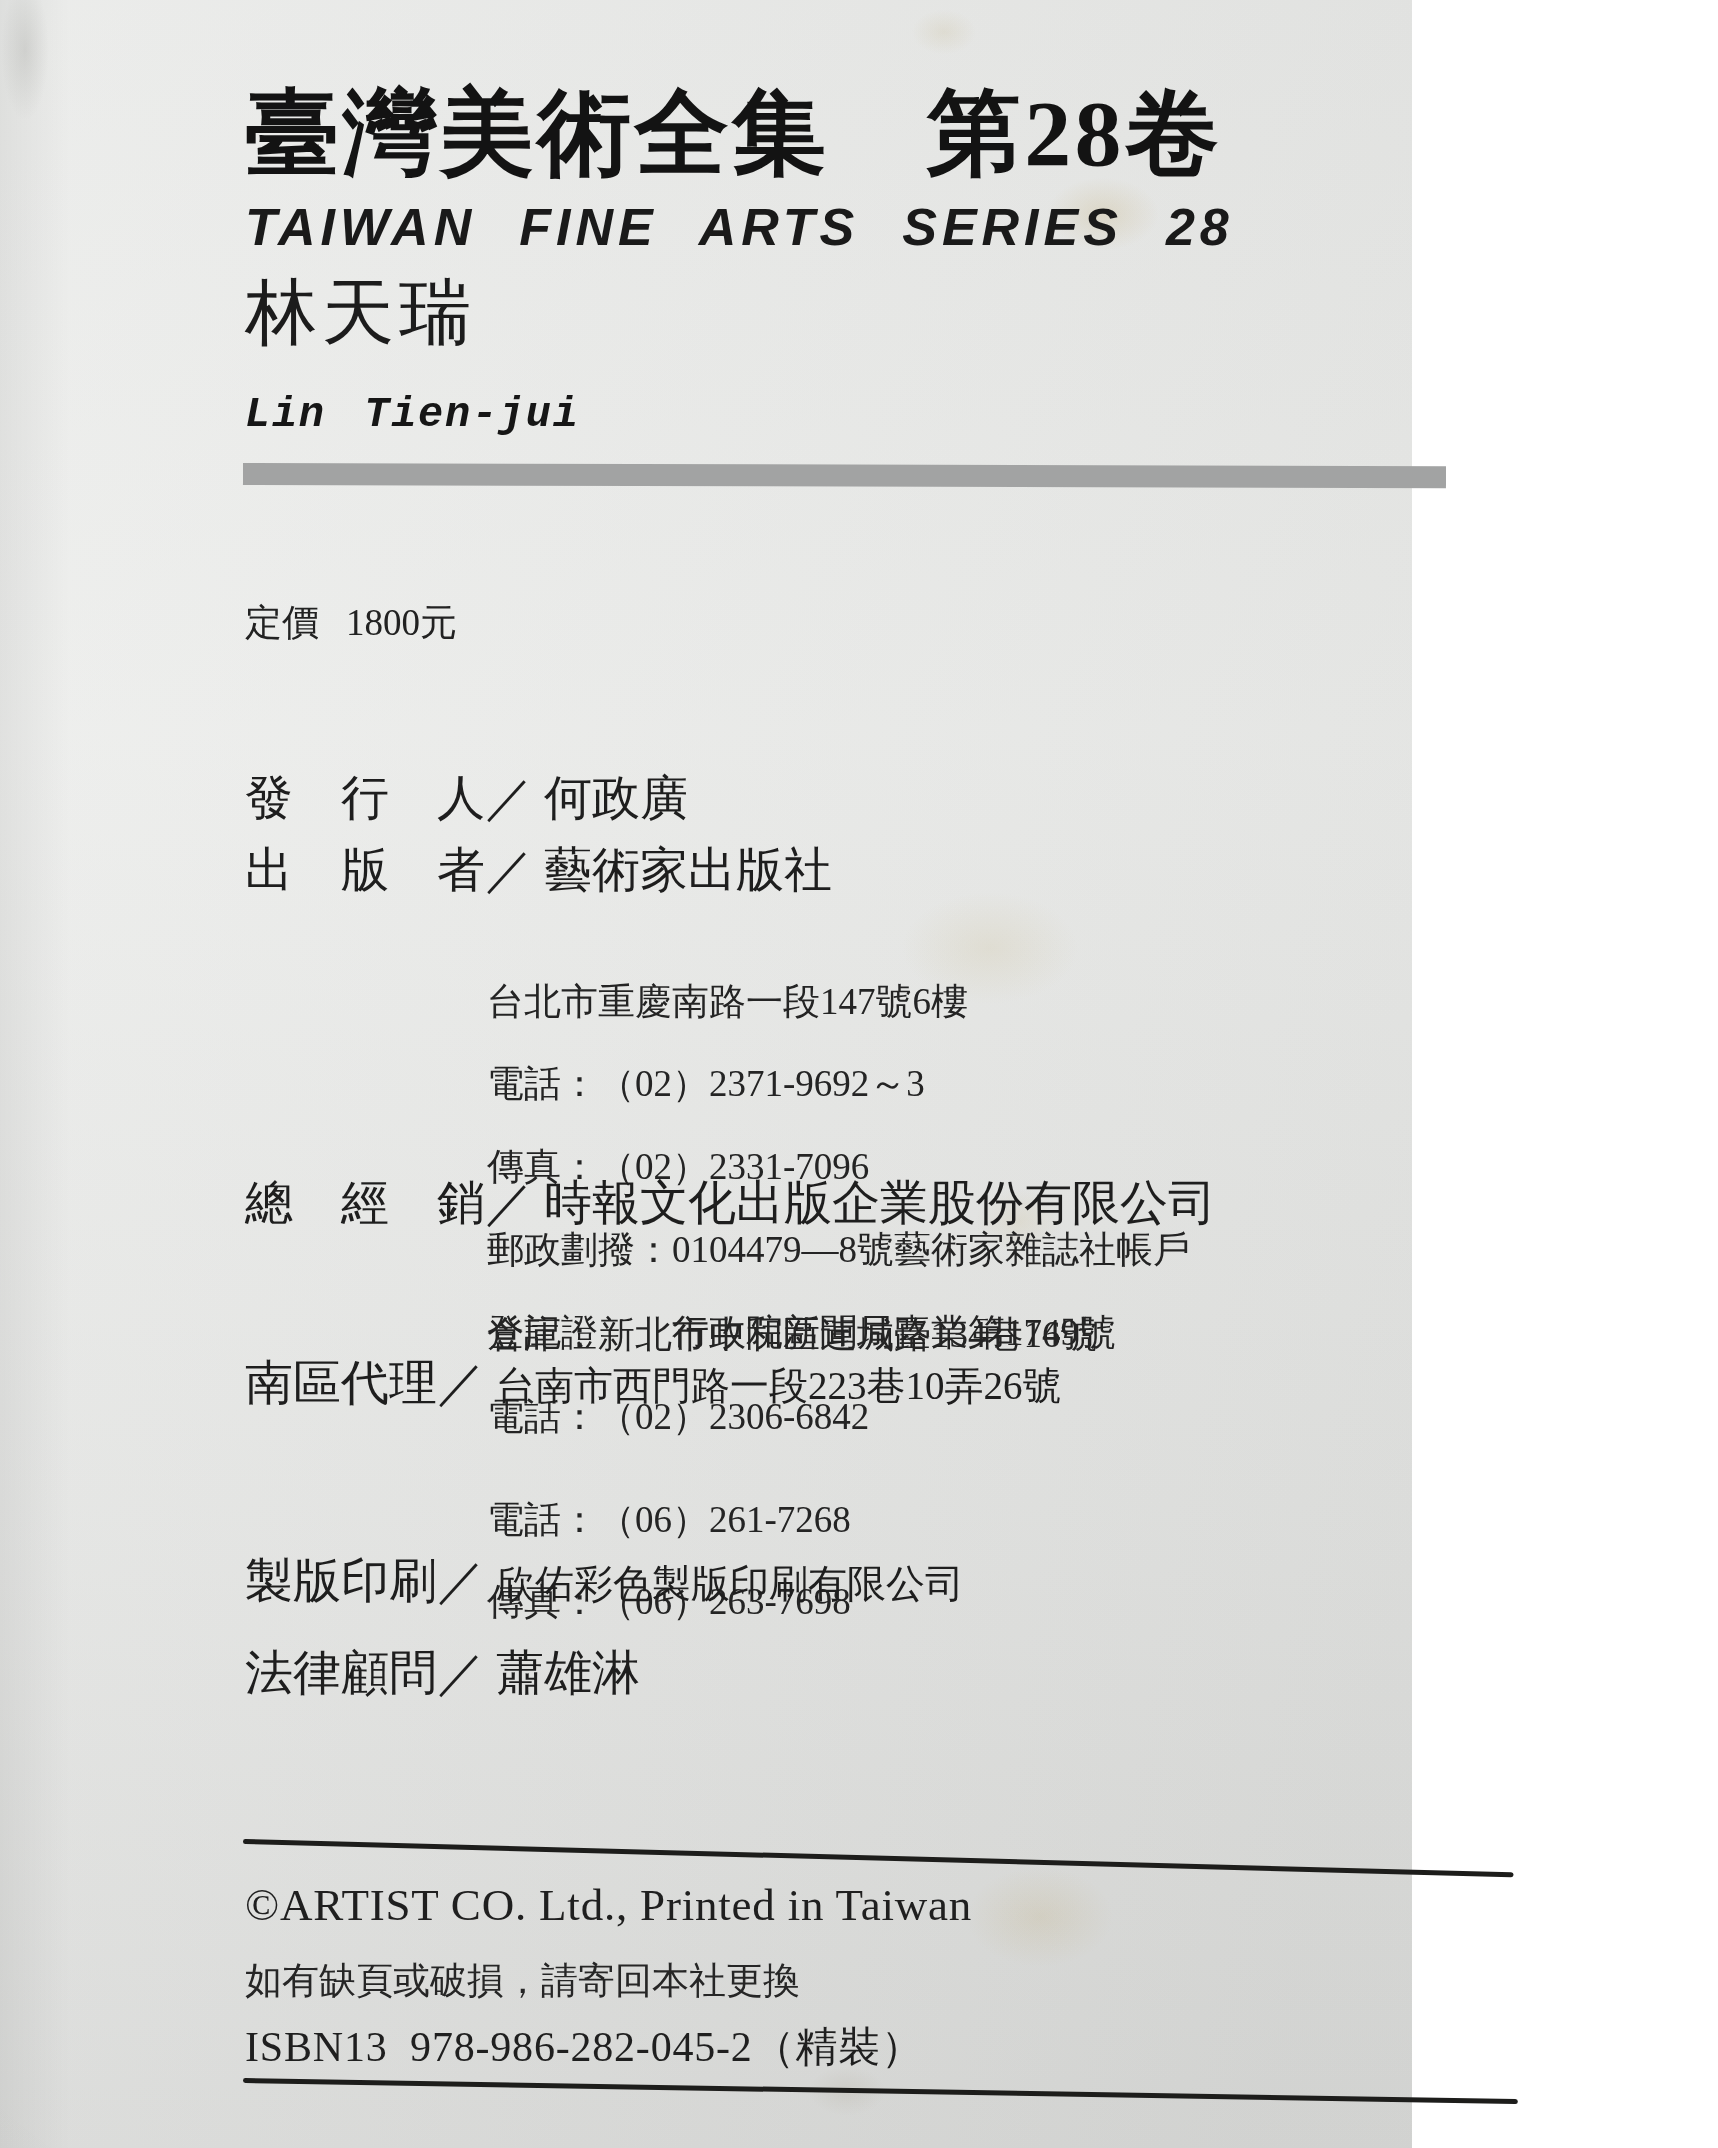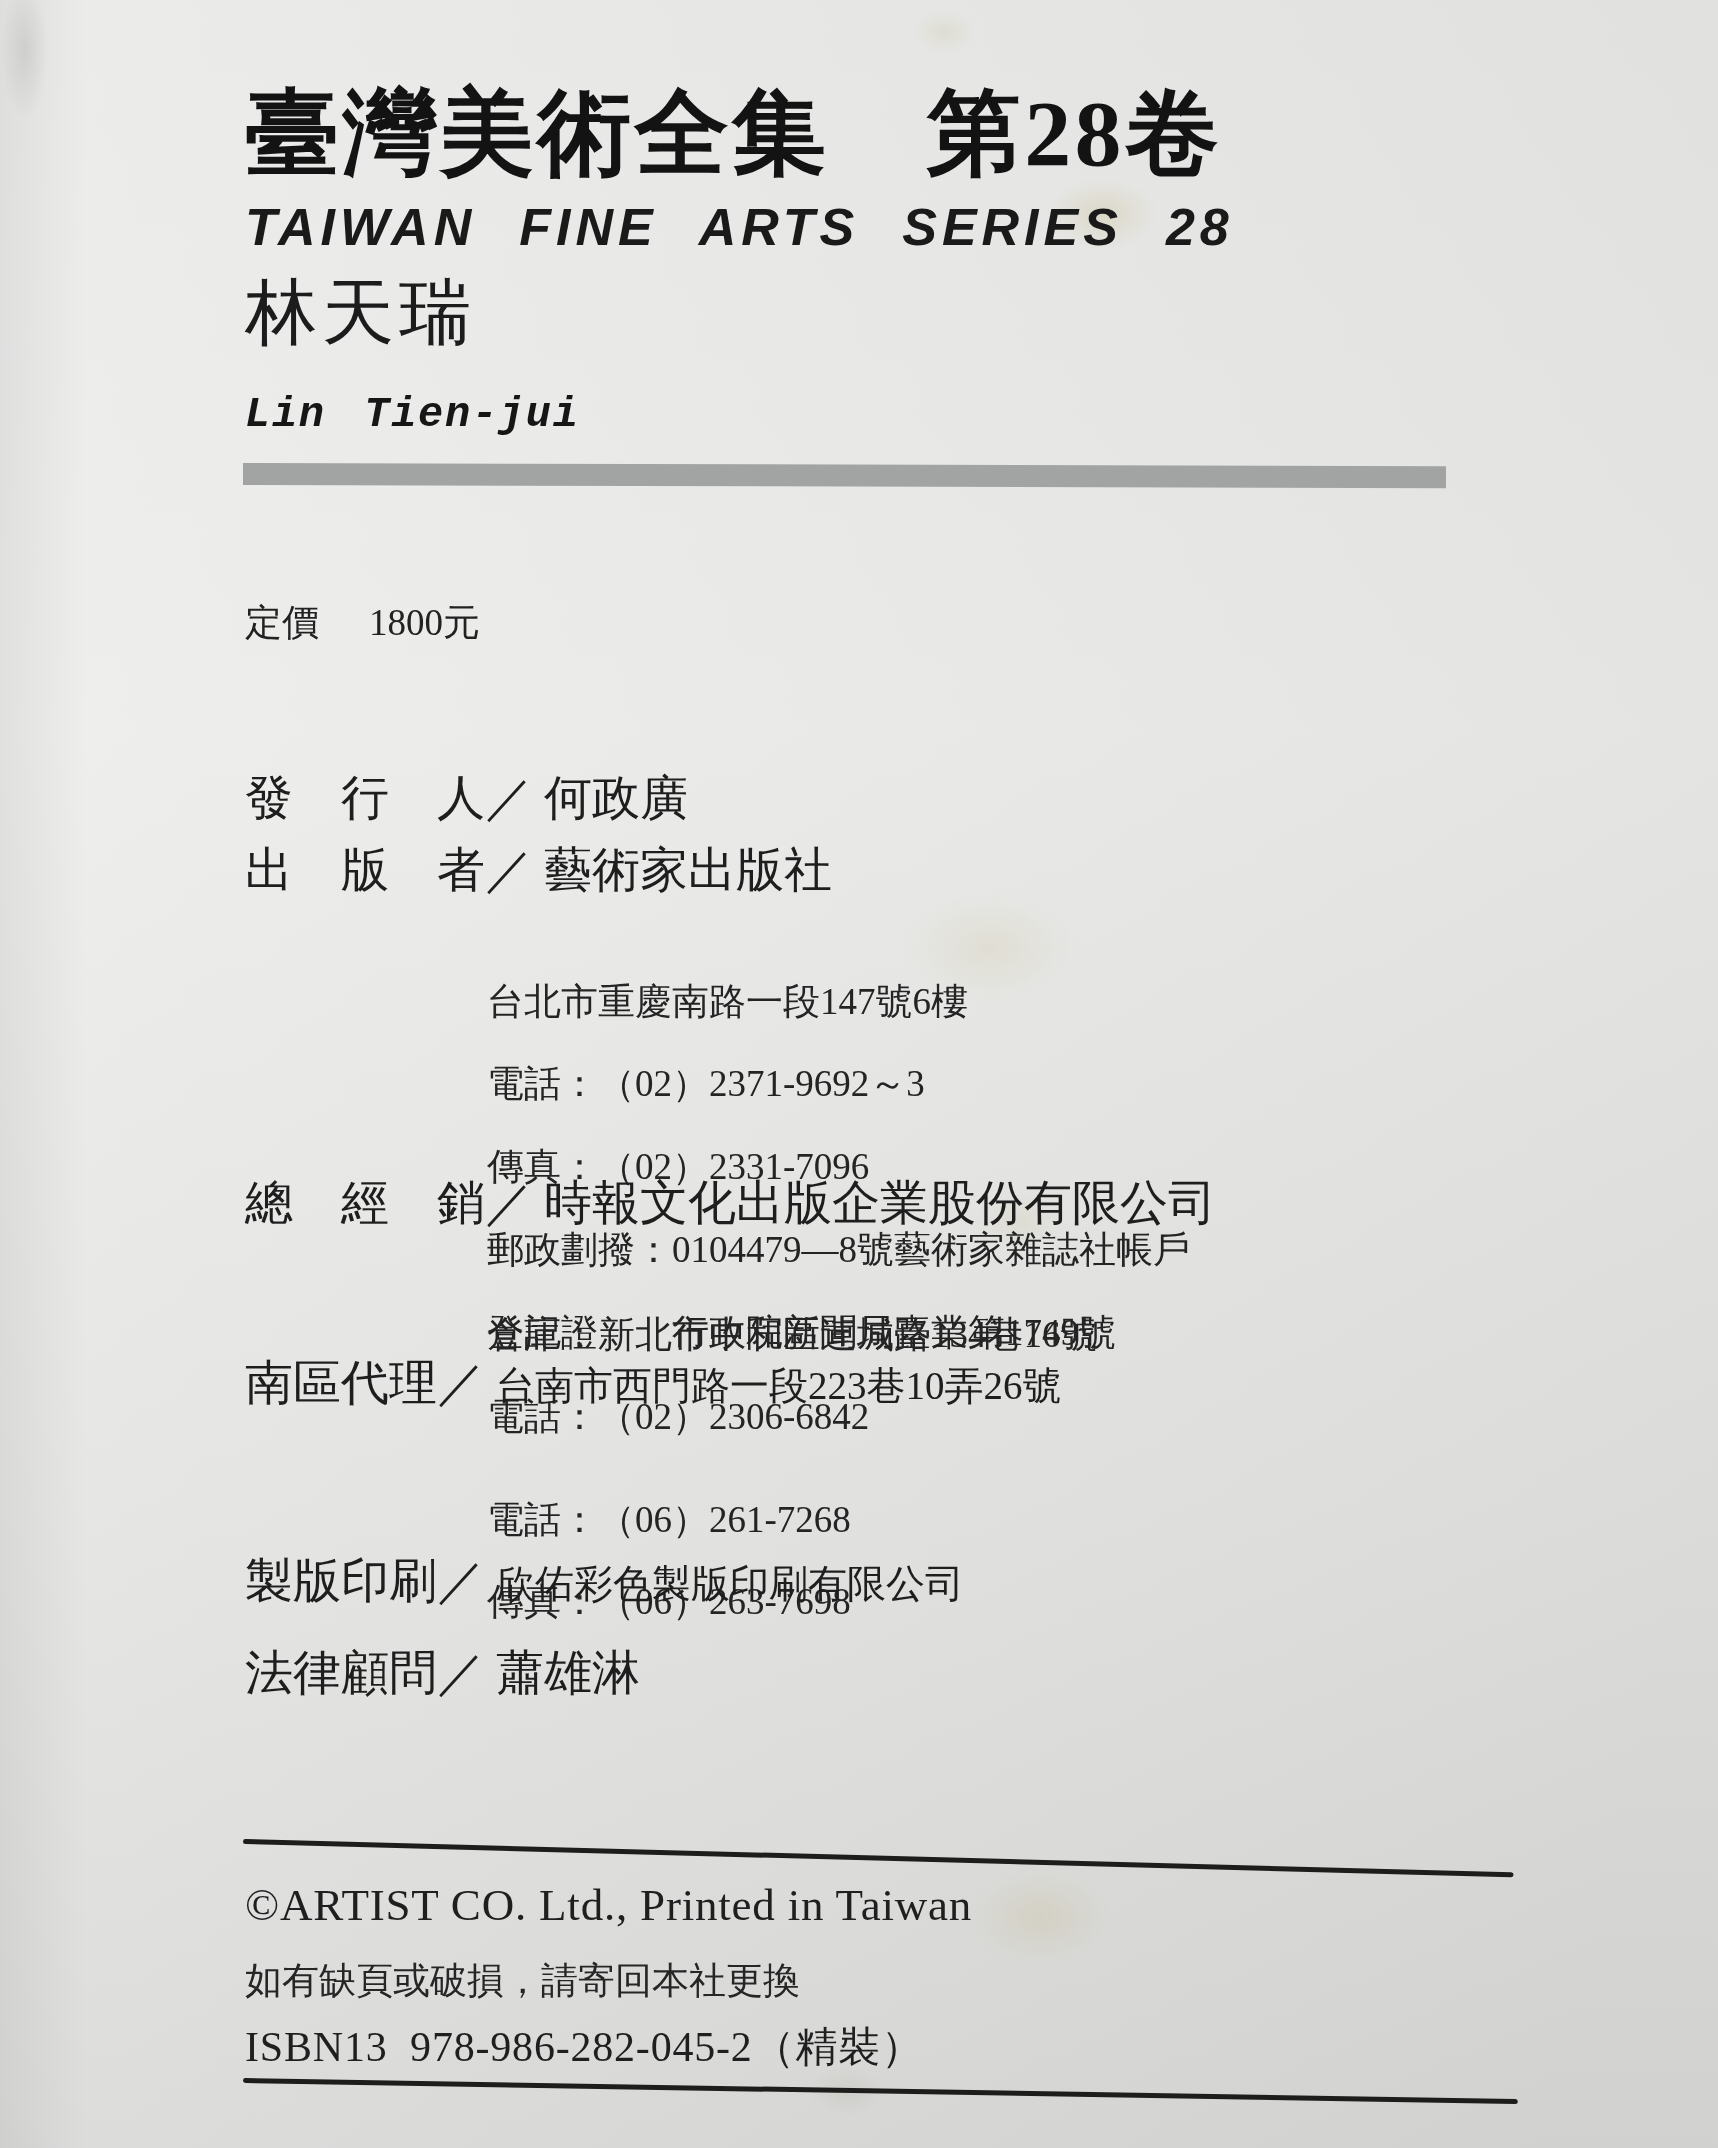--- a/index.html
+++ b/index.html
@@ -4,21 +4,21 @@
 <style>
   html, body { margin: 0; padding: 0; }
   body {
     width: 1718px; height: 2148px;
     overflow: hidden;
     font-family: "Liberation Serif", "DejaVu Serif", serif;
     color: #242424;
   }
   .page {
     position: relative;
-    width: 1718px; height: 2148px;
+    width: 1412px; height: 2148px;
     background:
       radial-gradient(160% 130% at 52% 38%, rgba(255,255,255,0.0) 55%, rgba(0,0,0,0.07) 100%),
       linear-gradient(90deg, rgba(0,0,0,0.06), rgba(0,0,0,0.0) 5%),
       linear-gradient(106deg, rgba(255,255,255,0.22), rgba(0,0,0,0.035) 92%),
       linear-gradient(180deg, #e6e7e5 0%, #ebecea 34%, #e3e4e2 70%, #d9dad8 100%);
   }
   .stains {
     position: absolute; inset: 0; pointer-events: none;
     background:
       radial-gradient(80px 52px at 1103px 214px, rgba(186,160,95,0.22), transparent 70%),
@@ -47,21 +47,21 @@
     font-family: Liberation Mono, monospace;
     font-style: italic; font-weight: bold;
     font-size: 42px; letter-spacing: 1.7px; word-spacing: 11.7px; color: #161616;
   }
   .divider-bar {
     position: absolute; left: 243px; top: 463px;
     width: 1203px; height: 22px; background: #a2a3a3;
     transform: rotate(0.15deg); transform-origin: left center;
   }
   .edition { top: 550px; font-size: 37px; color: #222; }
-  .price   { top: 604px; font-size: 37px; color: #222; display: flex; gap: 50px; }
+  .price   { top: 604px; font-size: 37px; color: #222; display: flex; gap: 27px; }
 
   .colophon-row { line-height: 1.3; }
   .row-label, .row-value { font-size: 48px; color: #1e1e1e; }
   .row-line { display: flex; align-items: baseline; white-space: pre; gap: 11px; }
   .val-small { font-size: 39px; }
   .details { margin-left: 242px; margin-top: 6.7px; }
   .detail-line { font-size: 37px; line-height: 48px; color: #242424; white-space: pre; }
   .details-gap { margin-top: 11.7px; }
 
   .rule {

